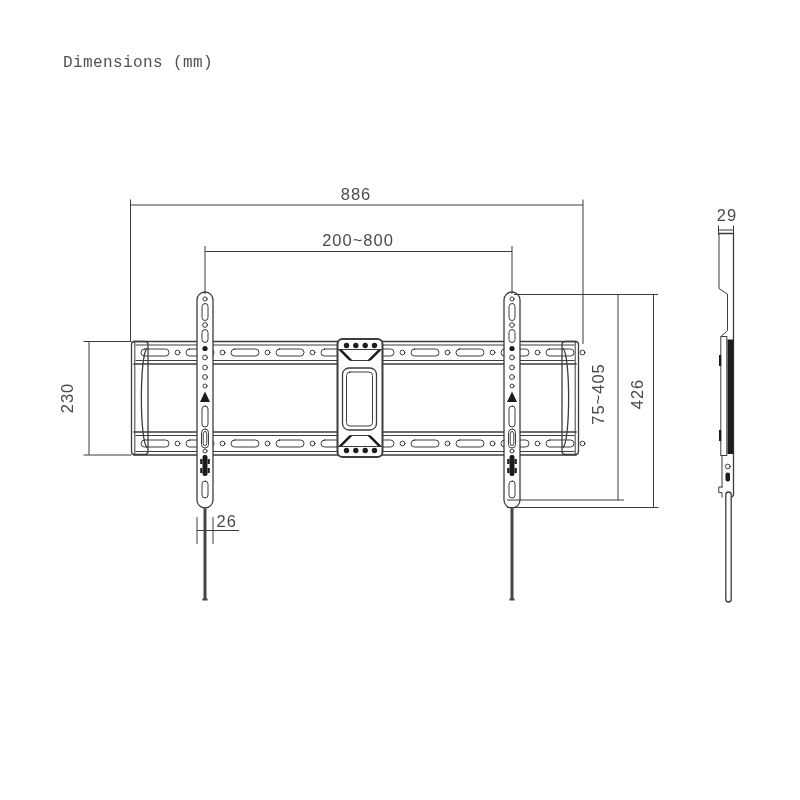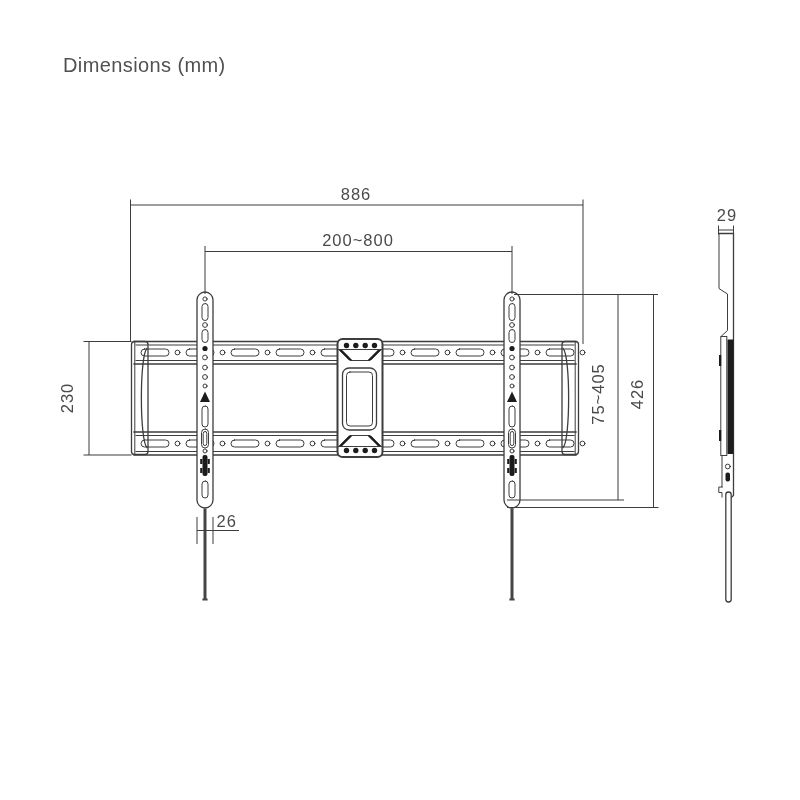--- a/index.html
+++ b/index.html
@@ -6,21 +6,21 @@
     --line:#3d3d3d;
     --dark:#1c1c1c;
     --text:#4a4a4a;
     --bg:#ffffff;
   }
   html,body{margin:0;padding:0;background:var(--bg);}
   body{width:800px;height:800px;position:relative;overflow:hidden;
        font-family:"Liberation Sans", sans-serif;}
   .page-title{
     position:absolute;left:63px;top:54px;
-    font-size:20px;color:#515151;letter-spacing:.4px;
+    font-size:16px;color:#515151;letter-spacing:.4px;font-family:Liberation Mono, monospace;
   }
   svg{position:absolute;left:0;top:0;}
   .ln{stroke:var(--line);fill:none;stroke-width:1.3;stroke-linecap:square;}
   .thin{stroke-width:1;}
   .wfill{fill:#ffffff;}
   .bold{stroke-width:2;}
   .dk{fill:var(--dark);stroke:none;}
   .dim{stroke:var(--line);stroke-width:1;fill:none;}
   text.dimtxt{fill:var(--text);font-size:16.5px;letter-spacing:1px;}
   text.mid{text-anchor:middle;}

